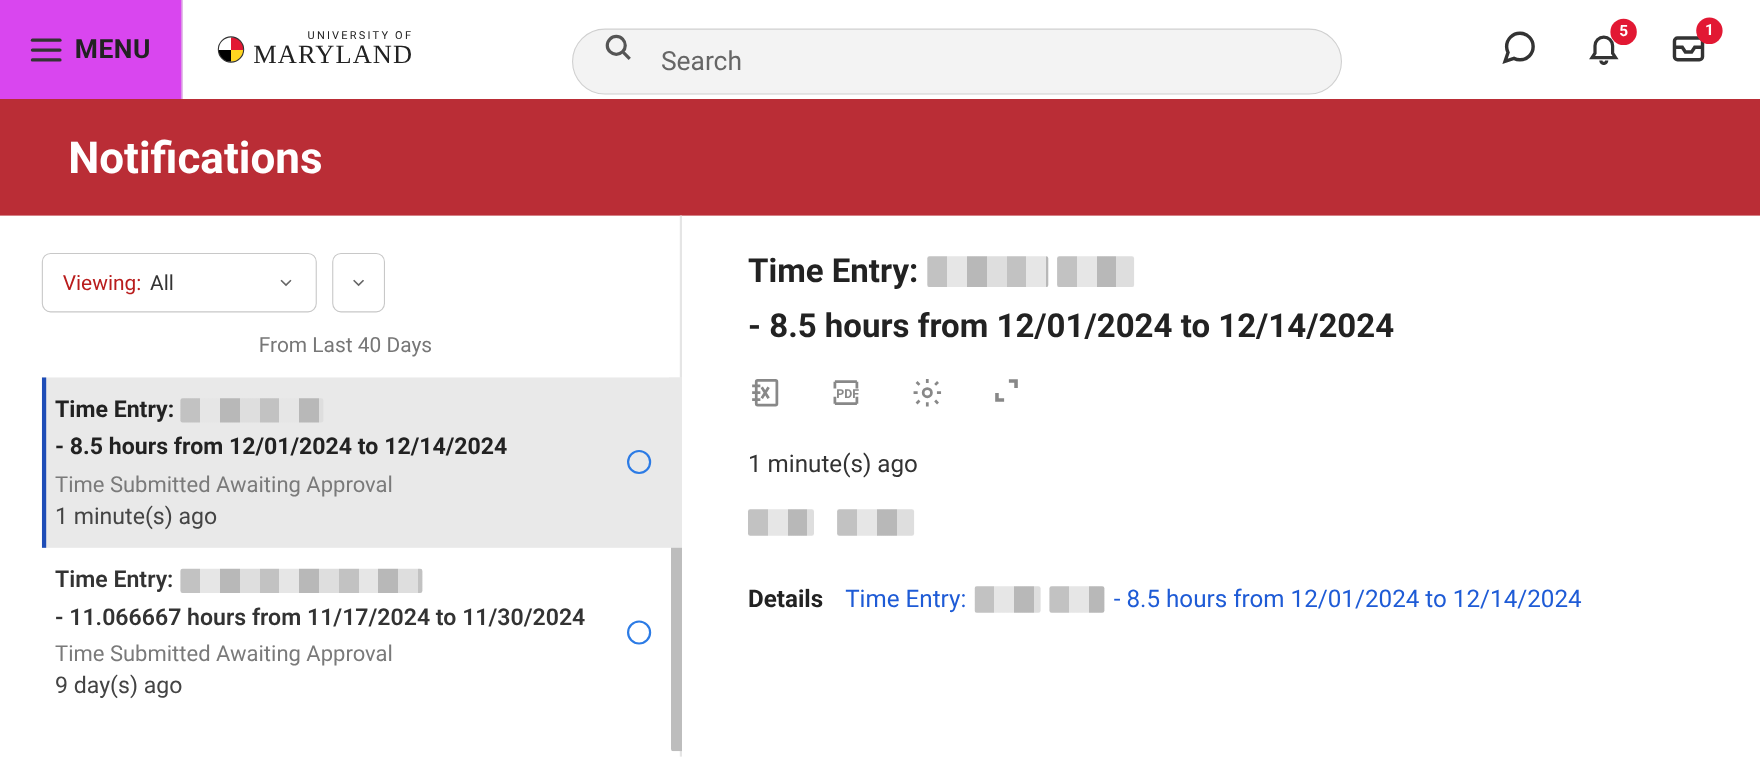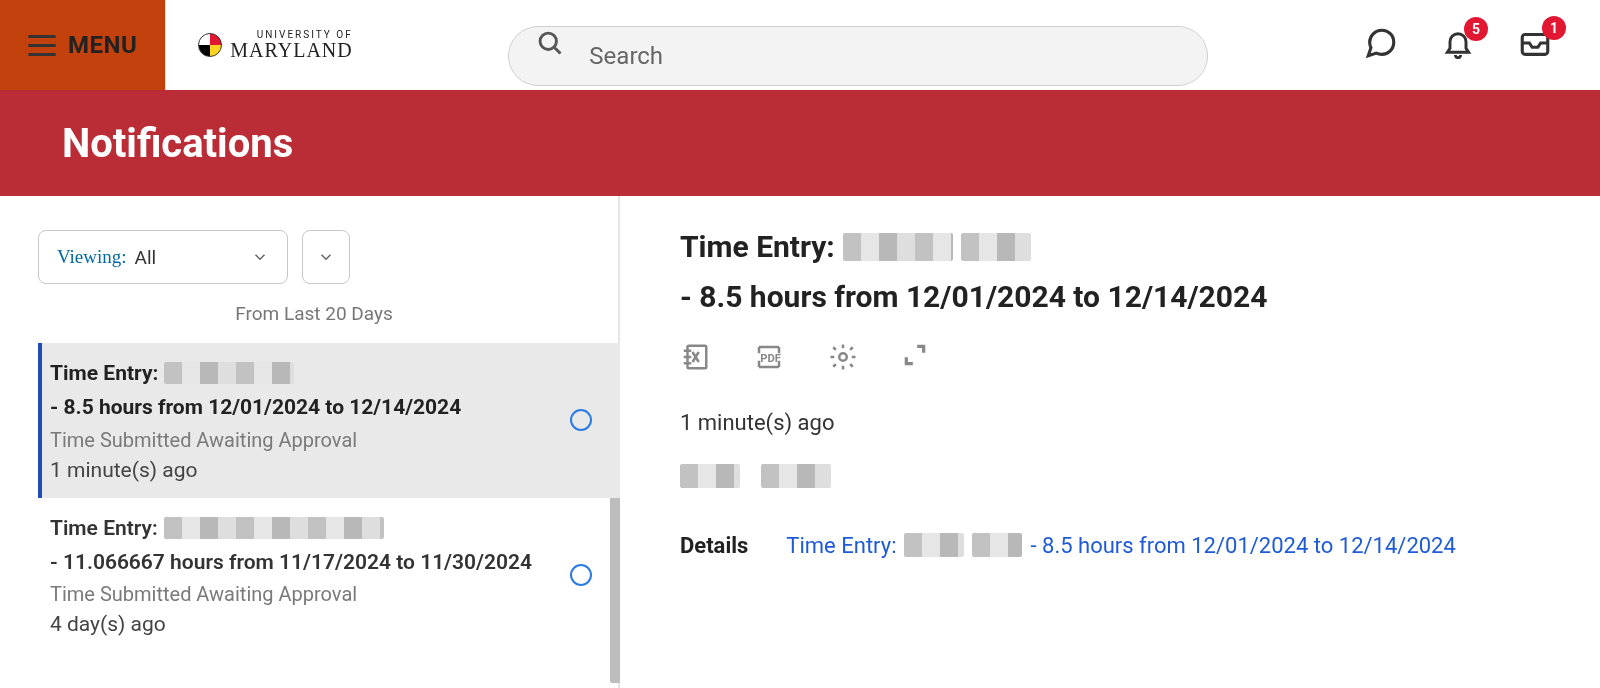--- a/index.html
+++ b/index.html
@@ -20,21 +20,21 @@
       align-items: center;
       height: 90px;
       background: #fff;
     }
     .menu-box {
       display: flex;
       align-items: center;
       gap: 12px;
       height: 90px;
       padding: 0 28px;
-      background: #c2410c;
+      background: #d946ef;
       border-right: 1px solid #e0e0e0;
       cursor: pointer;
     }
     .hamburger {
       display: flex;
       flex-direction: column;
       gap: 6px;
     }
     .hamburger span {
       width: 28px;
@@ -72,21 +72,21 @@
       display: flex;
       flex-direction: column;
       line-height: 1;
     }
     .logo-top {
       font-size: 10px;
       letter-spacing: 2px;
       color: #222;
     }
     .logo-bottom {
-      font-size: 20px;
+      font-size: 24px;
       font-weight: 400;
       letter-spacing: 1px;
       color: #222;
       font-family: Georgia, serif;
     }
     .search-wrap {
       flex: 0 0 auto;
       margin-left: auto;
       margin-right: auto;
       position: relative;
@@ -173,21 +173,21 @@
       align-items: center;
       padding: 0 18px;
       font-size: 19px;
       color: #333;
       cursor: pointer;
       gap: 8px;
     }
     .dropdown.viewing { width: 250px; }
     .dropdown.sortby { width: 252px; }
     .dropdown.caret-only { width: 48px; justify-content: center; }
-    .dropdown .dim { color: #0369a1; font-family: Liberation Serif, serif; }
+    .dropdown .dim { color: #b91c1c; }
     .dropdown .caret {
       margin-left: auto;
     }
     .caret svg { display:block; }
     .subhint {
       text-align: center;
       color: #777;
       font-size: 19px;
       margin-top: 18px;
       padding-right: 30px;
@@ -307,21 +307,21 @@
     .msg {
       margin-top: 24px;
       font-size: 22px;
       color: #333;
       line-height: 1.45;
       display:block;
     }
     .details-row {
       margin-top: 42px;
       display: flex;
-      gap: 38px;
+      gap: 20px;
       align-items: center;
       font-size: 22px;
     }
     .details-label {
       font-weight: 700;
       color: #222;
     }
     .details-link {
       color: #1e5bd6;
       display:flex;
@@ -401,21 +401,21 @@
         </span>
       </div>
       <div class="dropdown caret-only">
         <span class="caret">
           <svg width="18" height="18" viewBox="0 0 24 24" fill="none" stroke="#666" stroke-width="2">
               <path d="M6 9l6 6 6-6"></path>
             </svg>
         </span>
       </div>
     </div>
-    <div class="subhint">From Last 20 Days</div>
+    <div class="subhint">From Last 40 Days</div>
 
     <div class="list">
       <div class="scroll-track">
         <div class="scroll-top-arrow">
           <svg width="12" height="10" viewBox="0 0 12 10">
               <path d="M6 0 L12 10 L0 10 Z" fill="#8a8a8a"></path>
             </svg>
         </div>
         <div class="scroll-thumb"></div>
       </div>
@@ -431,21 +431,21 @@
         <div class="radio"></div>
       </div>
 
       <div class="list-item">
         <div class="item-title">
           <span>Time Entry:</span>
           <span class="blur blur-md" style="width:220px"></span>
           <span> - 11.066667 hours from 11/17/2024 to 11/30/2024</span>
         </div>
         <div class="item-sub">Time Submitted Awaiting Approval</div>
-        <div class="item-time">4 day(s) ago</div>
+        <div class="item-time">9 day(s) ago</div>
         <div class="radio"></div>
       </div>
     </div>
   </div>
 
   <div class="right-pane">
     <div class="detail-title">
       <span>Time Entry:</span>
       <span class="blur blur-xl" style="width:110px"></span>
       <span class="blur blur-xl" style="width:70px"></span>

